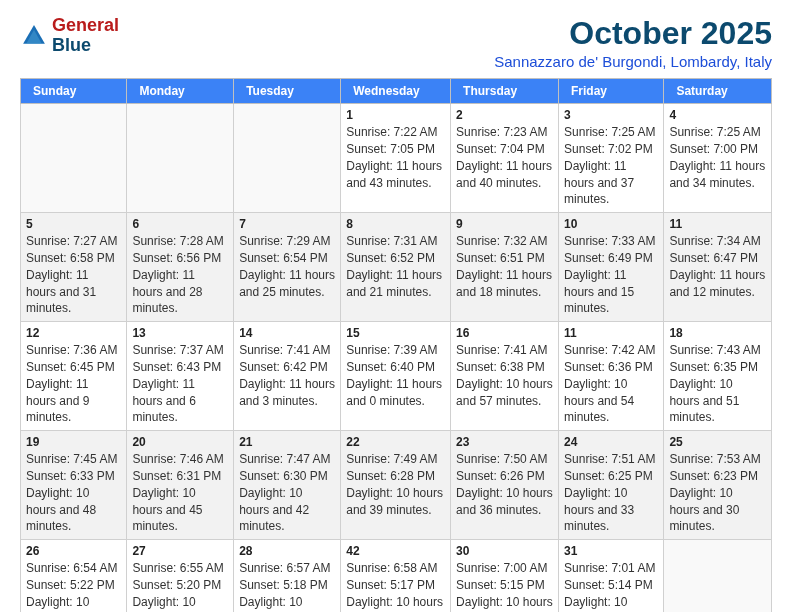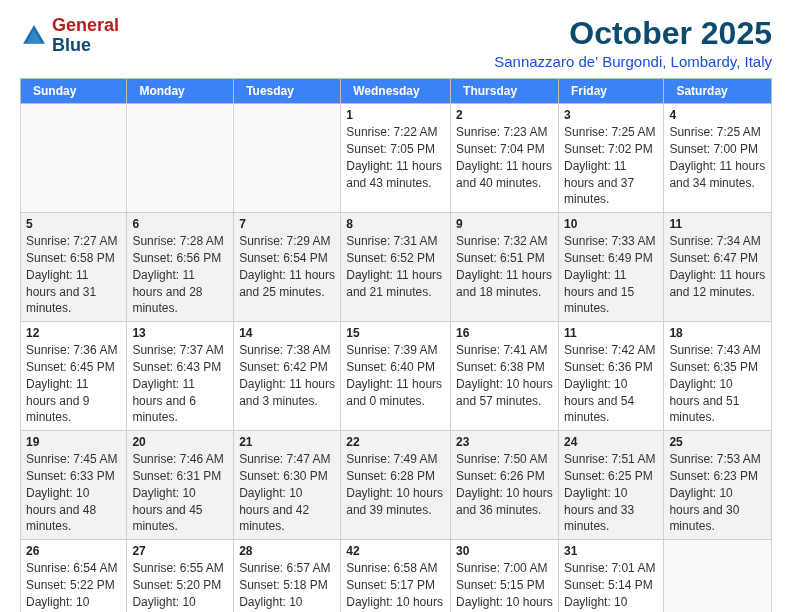--- a/index.html
+++ b/index.html
@@ -222,21 +222,21 @@
           </td>
           <td>
             <span class="day-num">13</span>
             <div class="day-info">Sunrise: 7:37 AM
 Sunset: 6:43 PM
 Daylight: 11 hours
 and 6 minutes.</div>
           </td>
           <td>
             <span class="day-num">14</span>
-            <div class="day-info">Sunrise: 7:38 AM
+            <div class="day-info">Sunrise: 7:41 AM
 Sunset: 6:42 PM
 Daylight: 11 hours
 and 3 minutes.</div>
           </td>
           <td>
             <span class="day-num">15</span>
             <div class="day-info">Sunrise: 7:39 AM
 Sunset: 6:40 PM
 Daylight: 11 hours
 and 0 minutes.</div>

